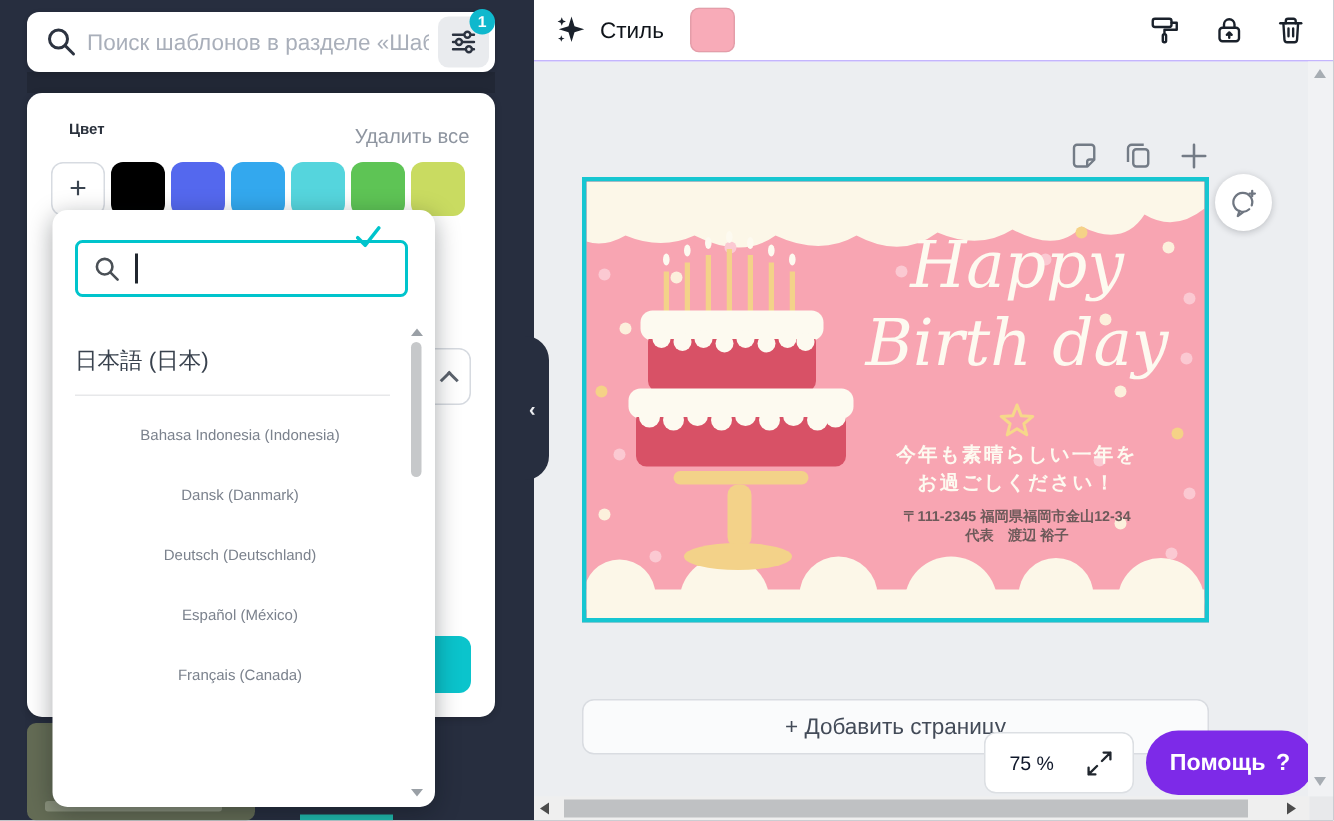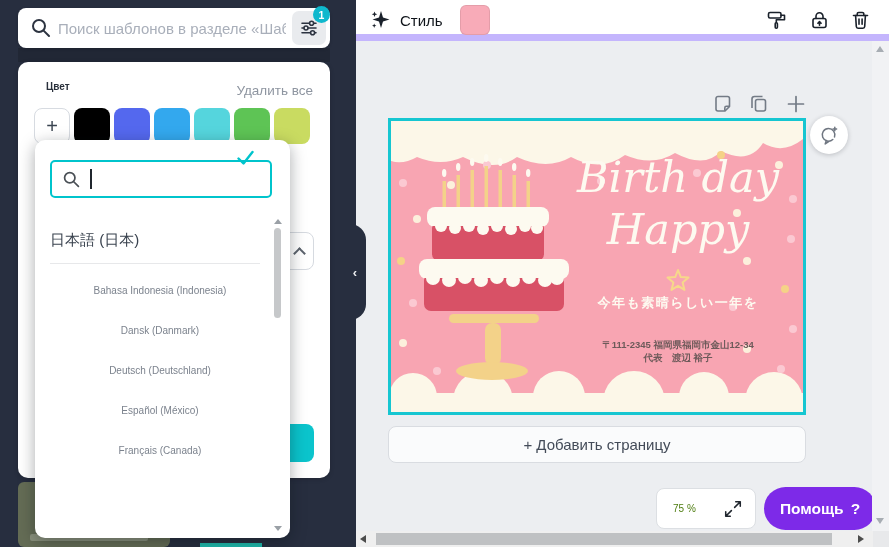--- a/index.html
+++ b/index.html
@@ -3,21 +3,21 @@
 <meta charset="utf-8">
 <style>
   * { box-sizing: border-box; margin: 0; padding: 0; }
   html,body { width: 889px; height: 547px; }
   body { font-family: "Liberation Sans", sans-serif; overflow: hidden; }
   .screen { position: relative; width: 889px; height: 547px; background: #272e3f; overflow: hidden; }
   .abs { position: absolute; }
 
   
   .canvas-region { left: 356px; top: 0; width: 533px; height: 547px; background: #eceef1; }
-  .topbar { left: 356px; top: 0; width: 533px; height: 41px; background: #fff; border-bottom: 7px solid #c4b5fd; }
+  .topbar { left: 356px; top: 0; width: 533px; height: 41px; background: #fff; border-bottom: 1px solid #c4b5fd; }
   .tb-label { font-size: 15px; color: #0f141a; }
   .style-btn { position: absolute; left: 14px; top: 0; height: 40px; display: flex; align-items: center; gap: 8px; cursor: pointer; }
   .color-swatch-btn { position: absolute; left: 104px; top: 5px; width: 30px; height: 30px; border-radius: 6px; border: 1px solid rgba(0,0,0,.08); }
   .anim-btn { position: absolute; left: 148px; top: 0; height: 40px; display: flex; align-items: center; }
   .tb-icon { position: absolute; top: 9px; width: 22px; height: 22px; color: #1a212b; }
   .icon-roller { left: 410px; }
   .icon-lock { left: 452px; }
   .icon-trash { left: 493px; }
 
   .page-action { width: 22px; height: 22px; color: #737b86; }
@@ -30,26 +30,26 @@
 
   
   .design-card { left: 388px; top: 118px; width: 418px; height: 297px; border: 3px solid #16c6d1; background: #f8a5b2; overflow: hidden; }
   .card-title { position: absolute; left: 168px; top: 30px; width: 238px; text-align: center;
     font-family: "DejaVu Serif", serif; font-style: italic; color: #fdfaf0; font-size: 43px; line-height: 52px; white-space: nowrap; }
   .card-msg { position: absolute; left: 172px; top: 172px; width: 230px; text-align: center;
     color: #fdfaf0; font-size: 13px; font-weight: bold; letter-spacing: 1.5px; line-height: 19px; }
   .card-addr { position: absolute; left: 150px; top: 218px; width: 274px; text-align: center;
     color: #6d5a5a; font-size: 9.5px; font-weight: bold; line-height: 12.5px; }
 
-  .add-page-btn { left: 388px; top: 426px; width: 418px; height: 37px; background: #fafbfc; border: 1px solid #d9dce1;
+  .add-page-btn { left: 388px; top: 466px; width: 418px; height: 37px; background: #fafbfc; border: 1px solid #d9dce1;
     border-radius: 8px; display: flex; align-items: center; justify-content: center; font-size: 15px; color: #434b58; cursor: pointer; }
 
   .zoom-ctrl { left: 656px; top: 488px; width: 100px; height: 41px; background: #fff; border: 1px solid #dcdfe3; border-radius: 8px;
     display: flex; align-items: center; justify-content: space-between; padding: 0 12px 0 16px; }
-  .zoom-value { font-size: 10px; color: #4d7c0f; }
+  .zoom-value { font-size: 13px; color: #0f172a; }
   .expand-icon { width: 20px; height: 20px; color: #20262e; }
 
   .help-pill { left: 764px; top: 487px; width: 112px; height: 43px; border-radius: 22px; background: #7d2ae8;
     display: flex; align-items: center; justify-content: center; gap: 7px; color: #fff; font-size: 15.5px; font-weight: bold; cursor: pointer; }
 
   
   .v-track { left: 872px; top: 41px; width: 17px; height: 490px; background: #f1f2f4; }
   .h-track { left: 356px; top: 531px; width: 517px; height: 16px; background: #efefef; }
   .h-thumb { left: 376px; top: 533px; width: 456px; height: 12px; background: #bfc1c3; }
   .sb-corner { left: 873px; top: 531px; width: 16px; height: 16px; background: #e8e9eb; }
@@ -250,25 +250,26 @@
             <circle cx="154" cy="159" r="7"></circle>
             <circle cx="166" cy="157" r="7"></circle>
         </g>
         <rect x="58" y="193" width="90" height="9" rx="4.5" fill="#f3d289"></rect>
         <rect x="94" y="202" width="16" height="42" rx="7" fill="#f3d289"></rect>
         <ellipse cx="101" cy="250" rx="36" ry="9" fill="#f3d289"></ellipse>
       </g>
       <polygon points="287,149 289.8,156.1 297.5,156.6 291.6,161.5 293.5,168.9 287,164.8 280.5,168.9 282.4,161.5 276.5,156.6 284.2,156.1" fill="none" stroke="#f6d88a" stroke-width="2" stroke-linejoin="round"></polygon>
     </svg>
     <div class="card-title">
+      <div>Happy</div>
       <div>Birth day</div>
-      <div>Happy</div>
     </div>
     <div class="card-msg">
       <div>今年も素晴らしい一年を</div>
+      <div>お過ごしください！</div>
     </div>
     <div class="card-addr">
       <div>〒111-2345 福岡県福岡市金山12-34</div>
       <div>代表　渡辺 裕子</div>
     </div>
   </div>
 
   <div class="abs add-page-btn">
     <span>+ Добавить страницу</span>
   </div>

